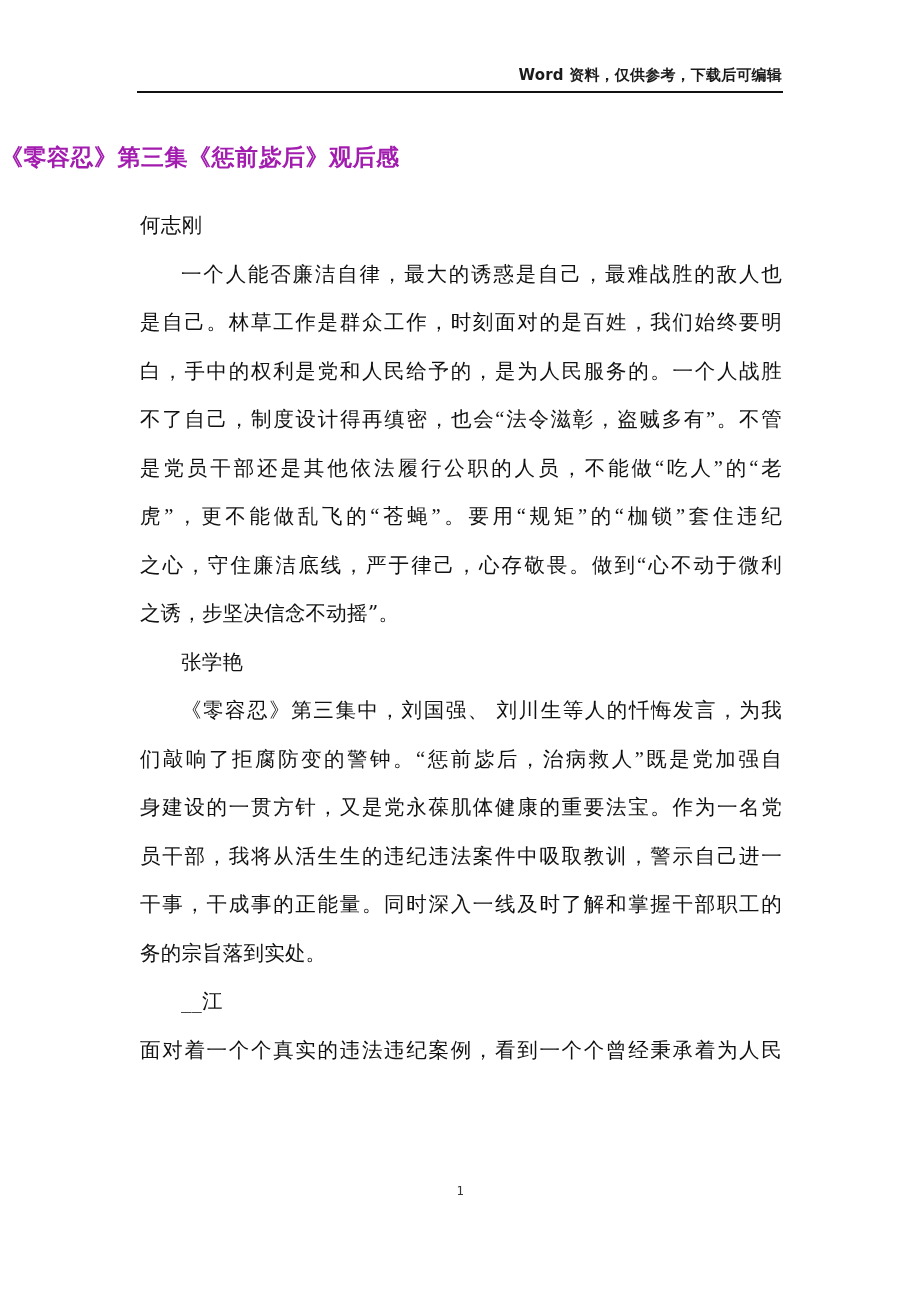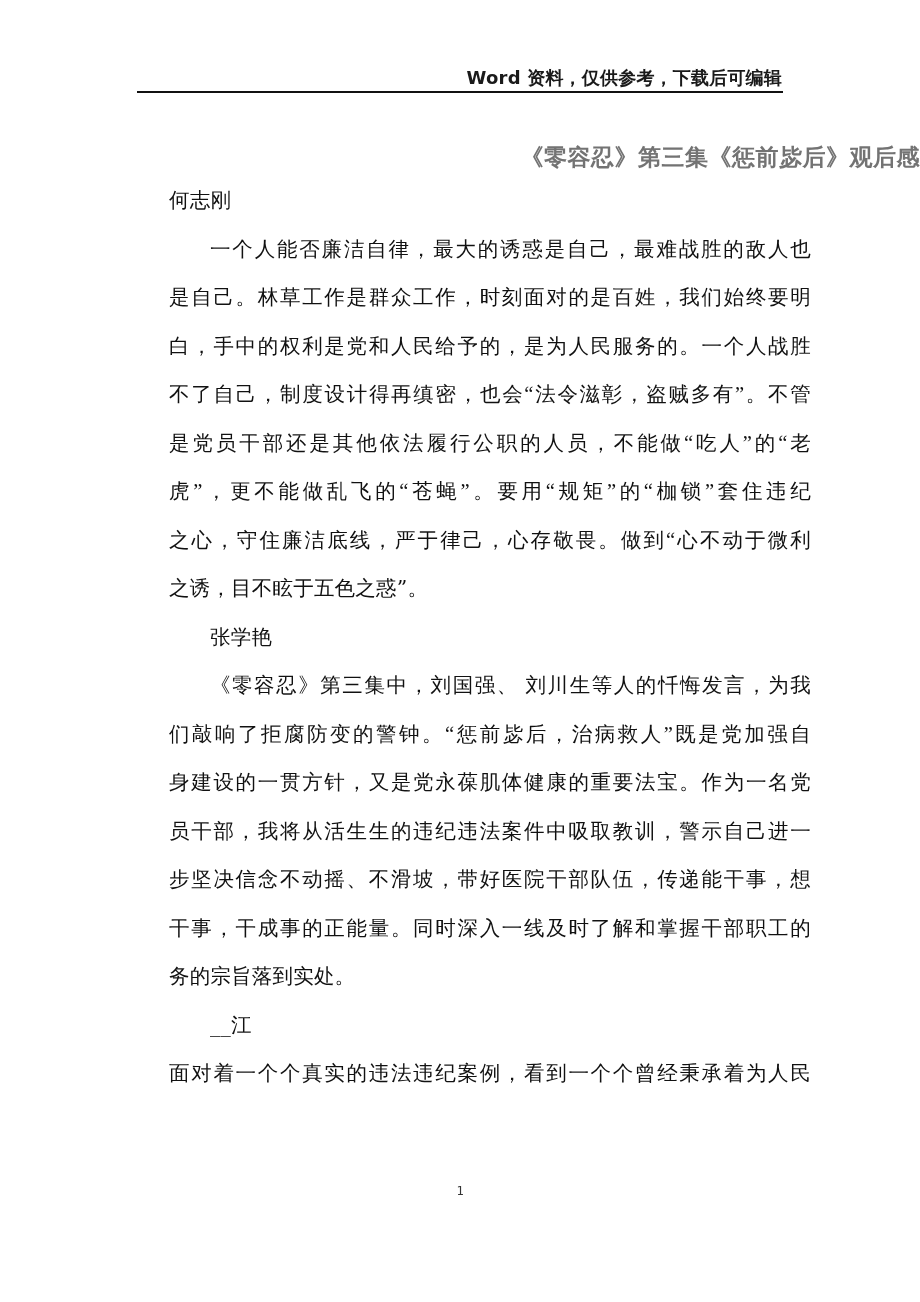--- a/index.html
+++ b/index.html
@@ -13,51 +13,50 @@
       position: relative;
       overflow: hidden;
       font-family: "DejaVu Serif", "Liberation Serif", serif;
       color: #111111;
     }
     .header-text {
       position: absolute;
       right: 138px;
       top: 66px;
       font-family: "DejaVu Sans", "Liberation Sans", sans-serif;
-      font-size: 18px;
+      font-size: 15px;
       font-weight: bold;
       color: #1a1a1a;
       letter-spacing: 0.2px;
     }
     .header-rule {
       position: absolute;
       left: 137px;
       top: 91px;
       width: 646px;
       height: 2px;
       background: #111111;
     }
     .title {
       position: absolute;
       left: 0;
       width: 920px;
       top: 142px;
-      text-align: right;
+      text-align: left;
       font-family: "DejaVu Sans", "Liberation Sans", sans-serif;
       font-size: 23px;
       font-weight: bold;
-      color: #737373;
+      color: #a21caf;
       letter-spacing: 0.5px;
     }
     .content {
       position: absolute;
       left: 140px;
-      top: 176px;
+      top: 201px;
       width: 642px;
-      margin-left: 29px;
     }
     .line {
       height: 48.5px;
       line-height: 48.5px;
       font-size: 20.5px;
       white-space: nowrap;
       letter-spacing: 0.2px;
     }
     .indent {
       padding-left: 41px;
@@ -89,28 +88,27 @@
 <div class="content">
 
   <div class="line">何志刚</div>
   <div class="line indent just">一个人能否廉洁自律，最大的诱惑是自己，最难战胜的敌人也</div>
   <div class="line just">是自己。林草工作是群众工作，时刻面对的是百姓，我们始终要明</div>
   <div class="line just">白，手中的权利是党和人民给予的，是为人民服务的。一个人战胜</div>
   <div class="line just">不了自己，制度设计得再缜密，也会“法令滋彰，盗贼多有”。不管</div>
   <div class="line just">是党员干部还是其他依法履行公职的人员，不能做“吃人”的“老</div>
   <div class="line just">虎”，更不能做乱飞的“苍蝇”。要用“规矩”的“枷锁”套住违纪</div>
   <div class="line just">之心，守住廉洁底线，严于律己，心存敬畏。做到“心不动于微利</div>
-  <div class="line">之诱，目不眩于五色之惑”。</div>
+  <div class="line">之诱，步坚决信念不动摇”。</div>
 
   <div class="line indent">张学艳</div>
   <div class="line indent just">《零容忍》第三集中，刘国强、 刘川生等人的忏悔发言，为我</div>
   <div class="line just">们敲响了拒腐防变的警钟。“惩前毖后，治病救人”既是党加强自</div>
   <div class="line just">身建设的一贯方针，又是党永葆肌体健康的重要法宝。作为一名党</div>
   <div class="line just">员干部，我将从活生生的违纪违法案件中吸取教训，警示自己进一</div>
-  <div class="line just">步坚决信念不动摇、不滑坡，带好医院干部队伍，传递能干事，想</div>
   <div class="line just">干事，干成事的正能量。同时深入一线及时了解和掌握干部职工的</div>
   <div class="line">务的宗旨落到实处。</div>
 
   <div class="line indent">__江</div>
   <div class="line just">面对着一个个真实的违法违纪案例，看到一个个曾经秉承着为人民</div>
 </div>
 
 <div class="page-number">1</div>
 
 </body></html>

